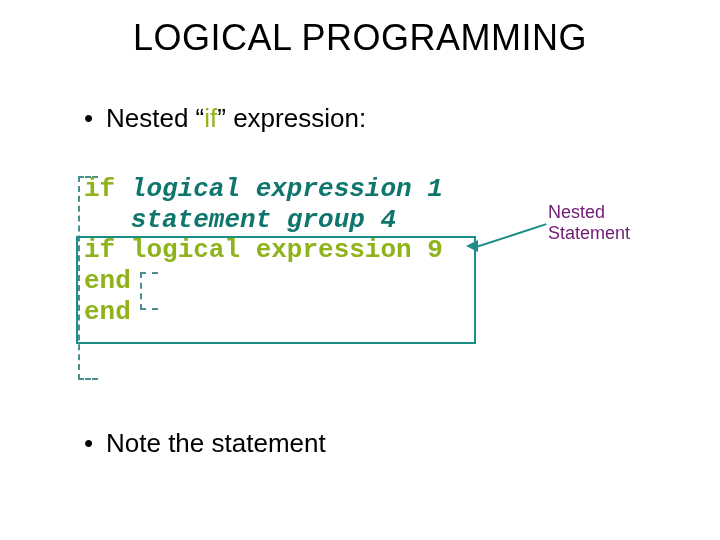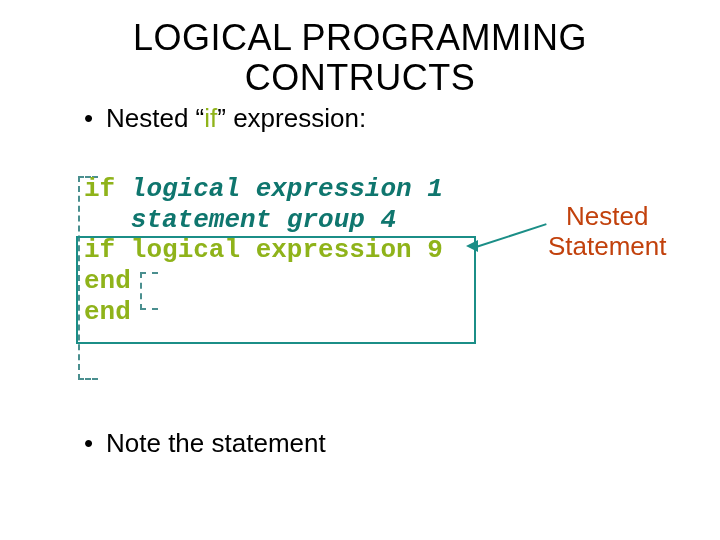--- a/index.html
+++ b/index.html
@@ -59,24 +59,23 @@
     font-weight: bold;
   }
   .code .row {
     white-space: pre;
   }
   .c1 { top: 174px; }
   .note {
     position: absolute;
     top: 202px;
     left: 548px;
-    font-size: 26px;
+    font-size: 18px;
     line-height: 1.15;
-    color: #c2410c;
-    text-align: center;
+    color: #701a75;
   }
   
   .dash-outer {
     position: absolute;
     border: 2px dashed #4a8f8f;
     border-right: none;
   }
   .dash-inner {
     position: absolute;
     border: 2px dashed #4a8f8f;
@@ -103,21 +102,20 @@
     border-right: 12px solid #1b8e87;
   }
 </style>
 </head>
 <body>
 
 <div class="slide">
 
   <div class="title">
     <span>LOGICAL PROGRAMMING</span><br>
-    <span>CONTRUCTS</span>
   </div>
 
   <div class="bullet b1">
     <span class="dot">•</span><span>Nested “</span><span class="if-green">if</span><span>” expression:</span>
   </div>
 
   <div class="dash-outer" style="top:176px; left:78px; width:18px; height:200px;"></div>
 
   <div class="dash-inner" style="top:272px; left:140px; width:16px; height:34px;"></div>
 

